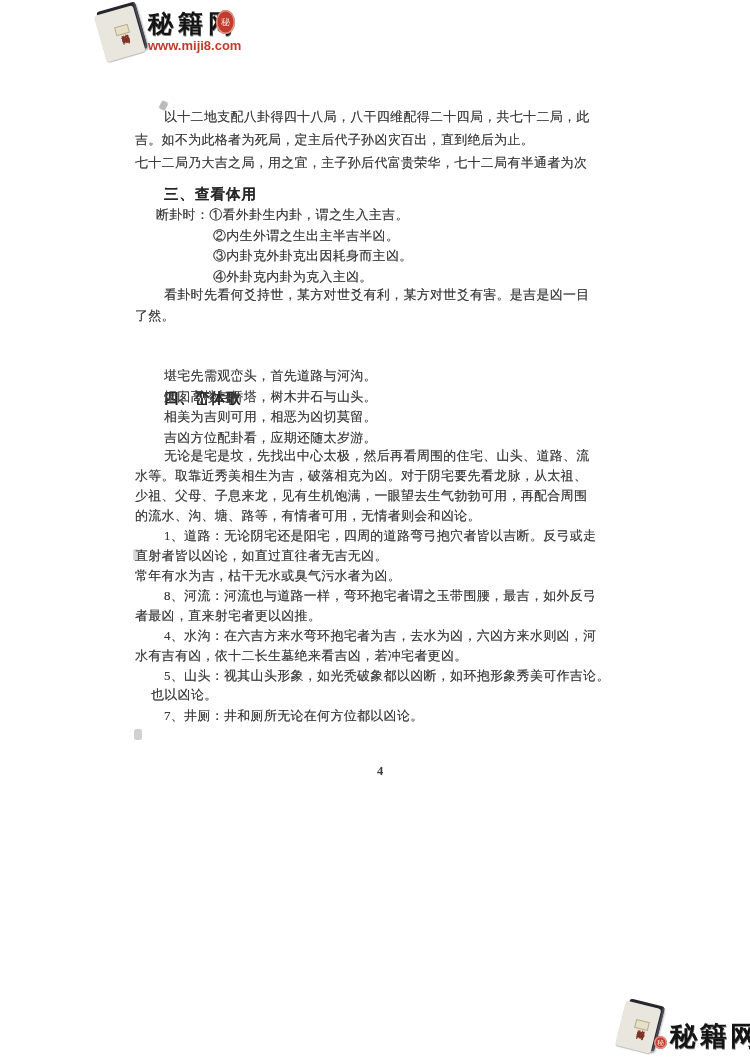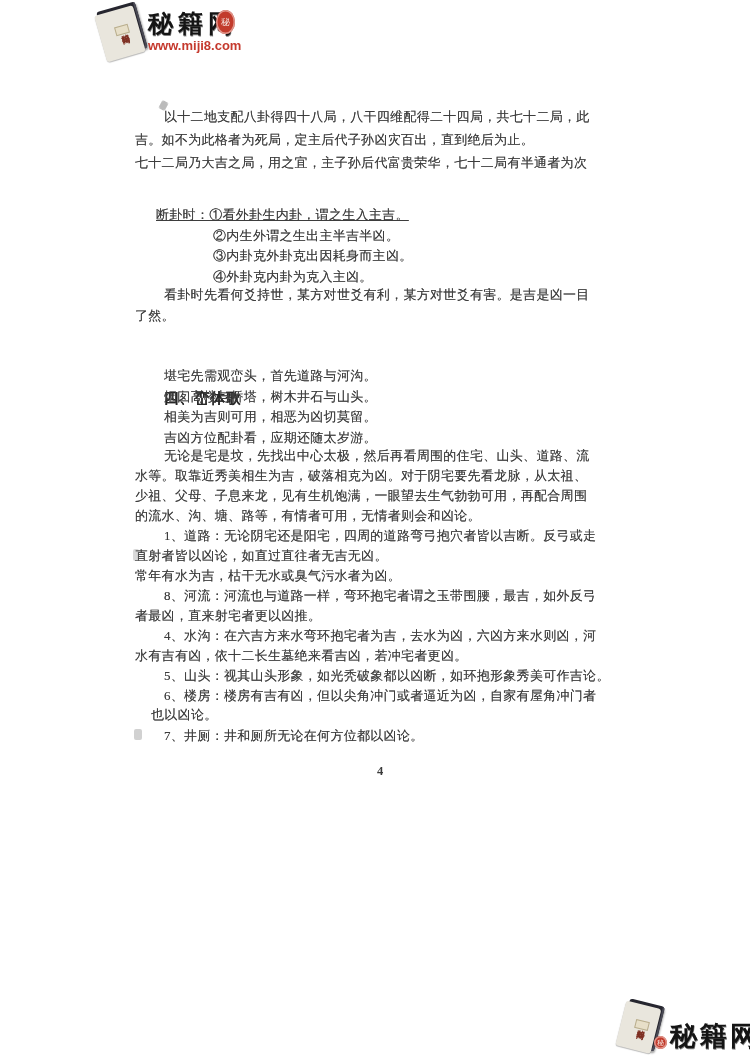--- a/index.html
+++ b/index.html
@@ -86,22 +86,23 @@
 </div>
 
 <main class="page-col">
 
   <div class="page-number">4</div>
 <div class="para" style="top: 105px; line-height: 23px;">
       <div class="tline" style="padding-left: 29px;">以十二地支配八卦得四十八局，八干四维配得二十四局，共七十二局，此</div>
       <div class="tline" style="padding-left: 0px;">吉。如不为此格者为死局，定主后代子孙凶灾百出，直到绝后为止。</div>
       <div class="tline" style="padding-left: 0px;">七十二局乃大吉之局，用之宜，主子孙后代富贵荣华，七十二局有半通者为次</div>
     </div>
+    <div class="heading" style="top: 184px;">三、查看体用</div>
     <div class="para" style="top: 205px; line-height: 20.5px;">
-      <div class="tline" style="padding-left: 21px; text-decoration: underline;">断卦时：①看外卦生内卦，谓之生入主吉。</div>
+      <div class="tline" style="padding-left: 21px;">断卦时：①看外卦生内卦，谓之生入主吉。</div>
       <div class="tline" style="padding-left: 78px;">②内生外谓之生出主半吉半凶。</div>
       <div class="tline" style="padding-left: 78px;">③内卦克外卦克出因耗身而主凶。</div>
       <div class="tline" style="padding-left: 78px;">④外卦克内卦为克入主凶。</div>
     </div>
     <div class="para" style="top: 284px; line-height: 21px;">
       <div class="tline" style="padding-left: 29px;">看卦时先看何爻持世，某方对世爻有利，某方对世爻有害。是吉是凶一目</div>
       <div class="tline" style="padding-left: 0px;">了然。</div>
     </div>
     <div class="heading" style="top: 346px; margin-top: 42px;">四、峦体歌</div>
     <div class="para" style="top: 366px; line-height: 20.5px;">
@@ -118,21 +119,20 @@
     </div>
     <div class="para" style="top: 526px; line-height: 20px;">
       <div class="tline" style="padding-left: 29px;">1、道路：无论阴宅还是阳宅，四周的道路弯弓抱穴者皆以吉断。反弓或走</div>
       <div class="tline" style="padding-left: 0px;">直射者皆以凶论，如直过直往者无吉无凶。</div>
       <div class="tline" style="padding-left: 0px;">常年有水为吉，枯干无水或臭气污水者为凶。</div>
       <div class="tline" style="padding-left: 29px;">8、河流：河流也与道路一样，弯环抱宅者谓之玉带围腰，最吉，如外反弓</div>
       <div class="tline" style="padding-left: 0px;">者最凶，直来射宅者更以凶推。</div>
       <div class="tline" style="padding-left: 29px;">4、水沟：在六吉方来水弯环抱宅者为吉，去水为凶，六凶方来水则凶，河</div>
       <div class="tline" style="padding-left: 0px;">水有吉有凶，依十二长生墓绝来看吉凶，若冲宅者更凶。</div>
       <div class="tline" style="padding-left: 29px;">5、山头：视其山头形象，如光秃破象都以凶断，如环抱形象秀美可作吉论。</div>
-      <div class="tline" style="padding-left: 29px;">6、楼房：楼房有吉有凶，但以尖角冲门或者逼近为凶，自家有屋角冲门者</div>
       <div class="tline" style="padding-left: 16px; font-family: Liberation Mono, monospace;">也以凶论。</div>
       <div class="tline" style="padding-left: 29px;">7、井厕：井和厕所无论在何方位都以凶论。</div>
     </div>
   </main>
 
 <div class="smudge" style="left:160px;top:101px;width:7px;height:9px;transform:rotate(28deg);"></div>
 <div class="smudge" style="left:133px;top:549px;width:6px;height:12px;opacity:.25;"></div>
 <div class="smudge" style="left:134px;top:729px;width:8px;height:11px;opacity:.3;"></div>
 
 <div class="wm" style="left:616px;top:996px;width:140px;height:64px;">

